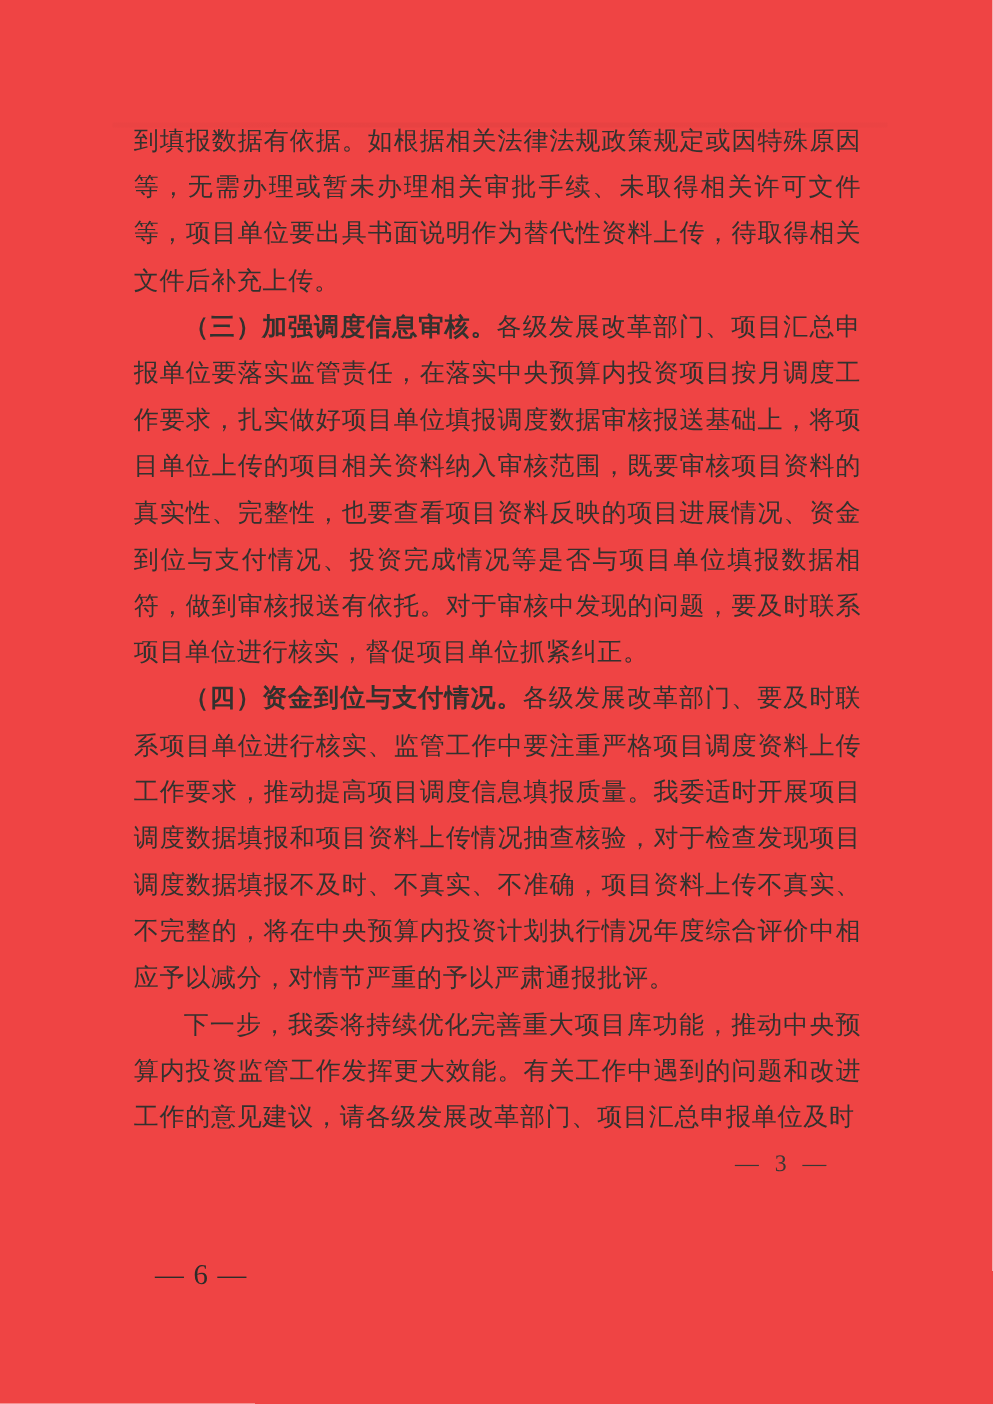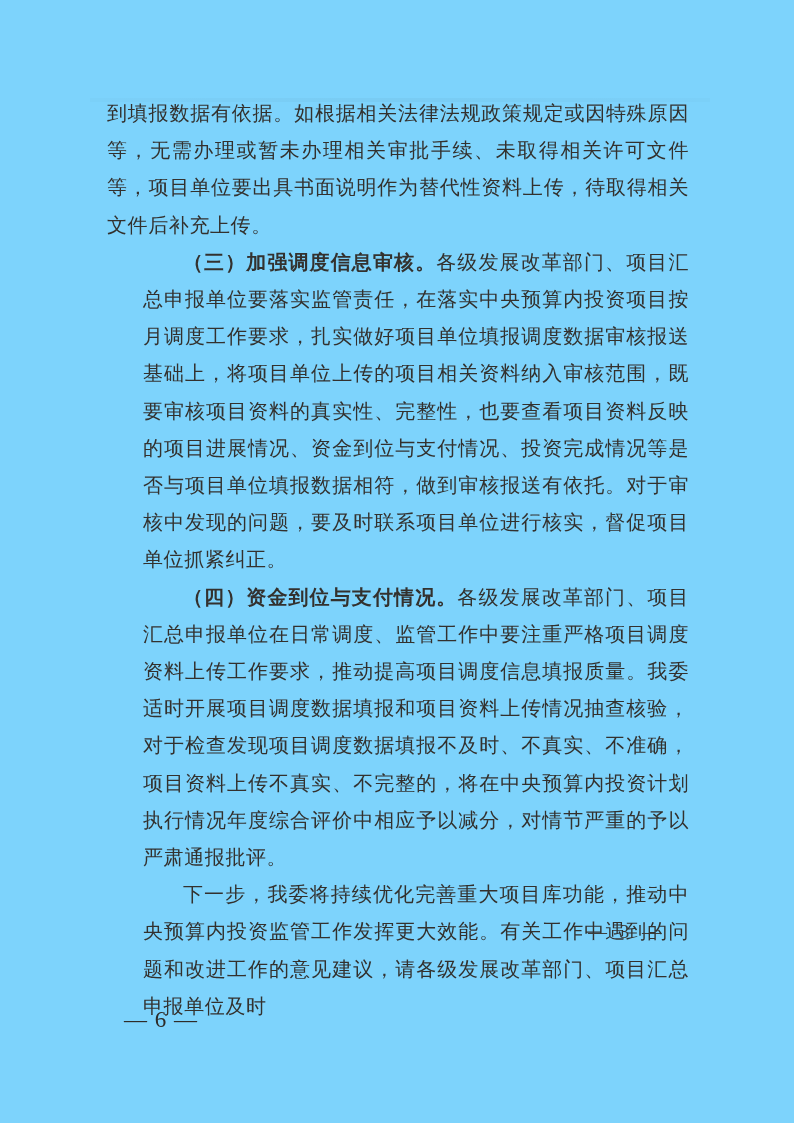--- a/index.html
+++ b/index.html
@@ -4,42 +4,42 @@
 <style>
   * { margin: 0; padding: 0; box-sizing: border-box; }
   html, body {
     width: 794px; height: 1123px;
     background: #ffffff;
     font-family: "Liberation Serif", "DejaVu Serif", serif;
   }
   .page {
     position: relative;
     width: 794px; height: 1123px;
-    background: #7dd3fc;
+    background: #ef4444;
     overflow: hidden;
     color: #33312e;
   }
   
   .scan-artifact {
     position: absolute;
     left: 90px; top: 98px; width: 620px; height: 4px;
     background: linear-gradient(to right, rgba(0,0,0,0.015), rgba(0,0,0,0.035), rgba(0,0,0,0.015));
   }
   .textblock {
     position: absolute;
     left: 107px; top: 95px; width: 582px;
     font-size: 20px;
     line-height: 37.2px;
     text-align: justify;
     text-justify: inter-ideograph;
     letter-spacing: 0.6px;
     color: #33312e;
   }
   .para { margin: 0; }
-  .para.indent { text-indent: 2em; margin-left: 36px; }
+  .para.indent { text-indent: 2em; }
   .lead { font-weight: bold; }
   .pagenum-inner {
     position: absolute;
     top: 921px; right: 132px;
     font-size: 19px;
     letter-spacing: 1px;
     word-spacing: 6px;
     color: #3a3834;
   }
   .pagenum-outer {
@@ -58,21 +58,21 @@
 <div class="page">
 
   <div class="scan-artifact"></div>
 
   <div class="textblock">
 
     <p class="para"><span>到填报数据有依据。如根据相关法律法规政策规定或因特殊原因等，无需办理或暂未办理相关审批手续、未取得相关许可文件等，项目单位要出具书面说明作为替代性资料上传，待取得相关文件后补充上传。</span></p>
 
     <p class="para indent"><span class="lead">（三）加强调度信息审核。</span><span>各级发展改革部门、项目汇总申报单位要落实监管责任，在落实中央预算内投资项目按月调度工作要求，扎实做好项目单位填报调度数据审核报送基础上，将项目单位上传的项目相关资料纳入审核范围，既要审核项目资料的真实性、完整性，也要查看项目资料反映的项目进展情况、资金到位与支付情况、投资完成情况等是否与项目单位填报数据相符，做到审核报送有依托。对于审核中发现的问题，要及时联系项目单位进行核实，督促项目单位抓紧纠正。</span></p>
 
-    <p class="para indent"><span class="lead">（四）资金到位与支付情况。</span><span>各级发展改革部门、项目汇总申报单位在日常调度、监管工作中要注重严格项目调度资料上传工作要求，推动提高项目调度信息填报质量。我委适时开展项目调度数据填报和项目资料上传情况抽查核验，对于检查发现项目调度数据填报不及时、不真实、不准确，项目资料上传不真实、不完整的，将在中央预算内投资计划执行情况年度综合评价中相应予以减分，对情节严重的予以严肃通报批评。</span></p>
+    <p class="para indent"><span class="lead">（四）资金到位与支付情况。</span><span>各级发展改革部门、要及时联系项目单位进行核实、监管工作中要注重严格项目调度资料上传工作要求，推动提高项目调度信息填报质量。我委适时开展项目调度数据填报和项目资料上传情况抽查核验，对于检查发现项目调度数据填报不及时、不真实、不准确，项目资料上传不真实、不完整的，将在中央预算内投资计划执行情况年度综合评价中相应予以减分，对情节严重的予以严肃通报批评。</span></p>
 
     <p class="para indent"><span>下一步，我委将持续优化完善重大项目库功能，推动中央预算内投资监管工作发挥更大效能。有关工作中遇到的问题和改进工作的意见建议，请各级发展改革部门、项目汇总申报单位及时</span></p>
 
   </div>
 
   <div class="pagenum-inner">— 3 —</div>
 
   <div class="pagenum-outer">— 6 —</div>
 
 </div>

